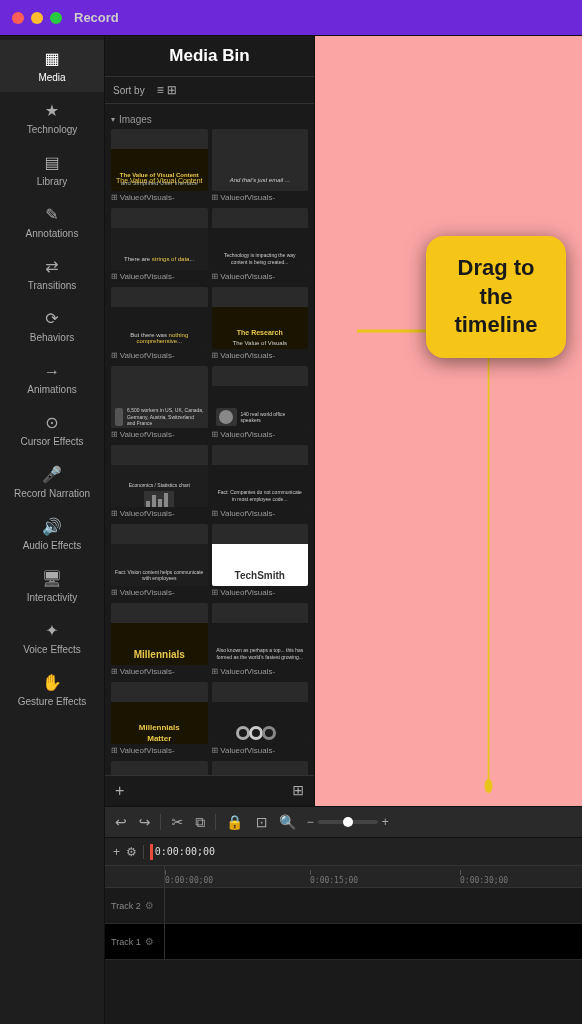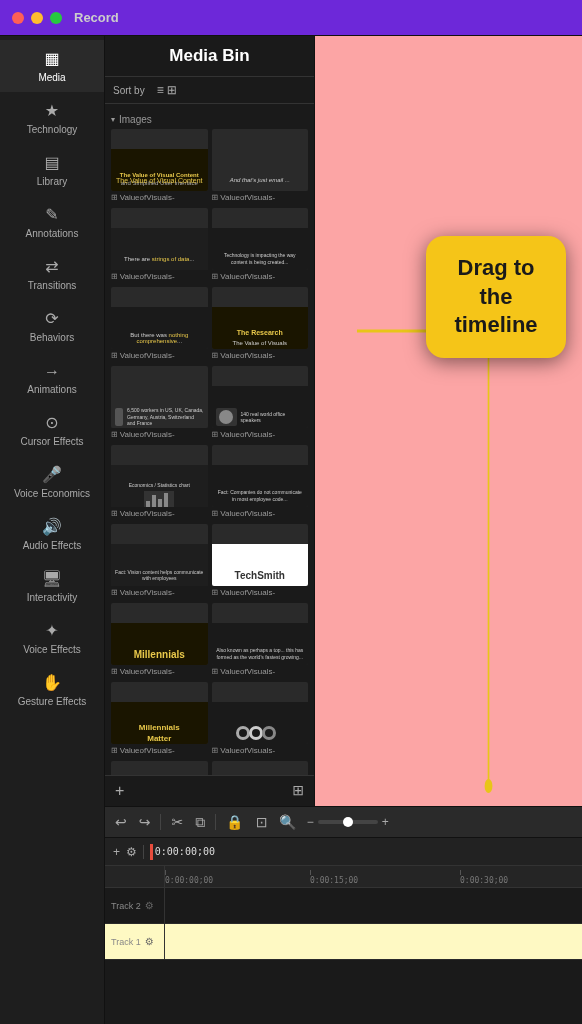--- a/index.html
+++ b/index.html
@@ -330,21 +330,21 @@
     <div class="sidebar-item">
       <div class="sidebar-icon">→</div>
       <span class="sidebar-label">Animations</span>
     </div>
     <div class="sidebar-item">
       <div class="sidebar-icon">⊙</div>
       <span class="sidebar-label">Cursor Effects</span>
     </div>
     <div class="sidebar-item">
       <div class="sidebar-icon">🎤</div>
-      <span class="sidebar-label">Voice Economics</span>
+      <span class="sidebar-label">Record Narration</span>
     </div>
     <div class="sidebar-item">
       <div class="sidebar-icon">🔊</div>
       <span class="sidebar-label">Audio Effects</span>
     </div>
     <div class="sidebar-item">
       <div class="sidebar-icon">🖥</div>
       <span class="sidebar-label">Interactivity</span>
     </div>
     <div class="sidebar-item">
@@ -682,21 +682,21 @@
       </div>
 
       <div style="display:flex;height:36px;border-bottom:1px solid #2a2a2a;background:#1a1a1a;gap:44px;">
         <div style="width:60px;display:flex;align-items:center;padding:0 6px;border-right:1px solid #333;flex-shrink:0;gap:4px;">
           <span style="color:#888;font-size:9px;">Track 2</span>
           <span style="color:#666;font-size:10px;cursor:pointer;">⚙</span>
         </div>
         <div style="flex:1;position:relative;"></div>
       </div>
 
-      <div style="display:flex;height:36px;border-bottom:1px solid #2a2a2a;background:#fef9c3;">
+      <div style="display:flex;height:36px;border-bottom:1px solid #2a2a2a;background:#000000;">
         <div style="width:60px;display:flex;align-items:center;padding:0 6px;border-right:1px solid #333;flex-shrink:0;gap:4px;">
           <span style="color:#888;font-size:9px;">Track 1</span>
           <span style="color:#666;font-size:10px;cursor:pointer;">⚙</span>
         </div>
         <div style="flex:1;position:relative;"></div>
       </div>
 
     </div>
   </div>
 </div>

